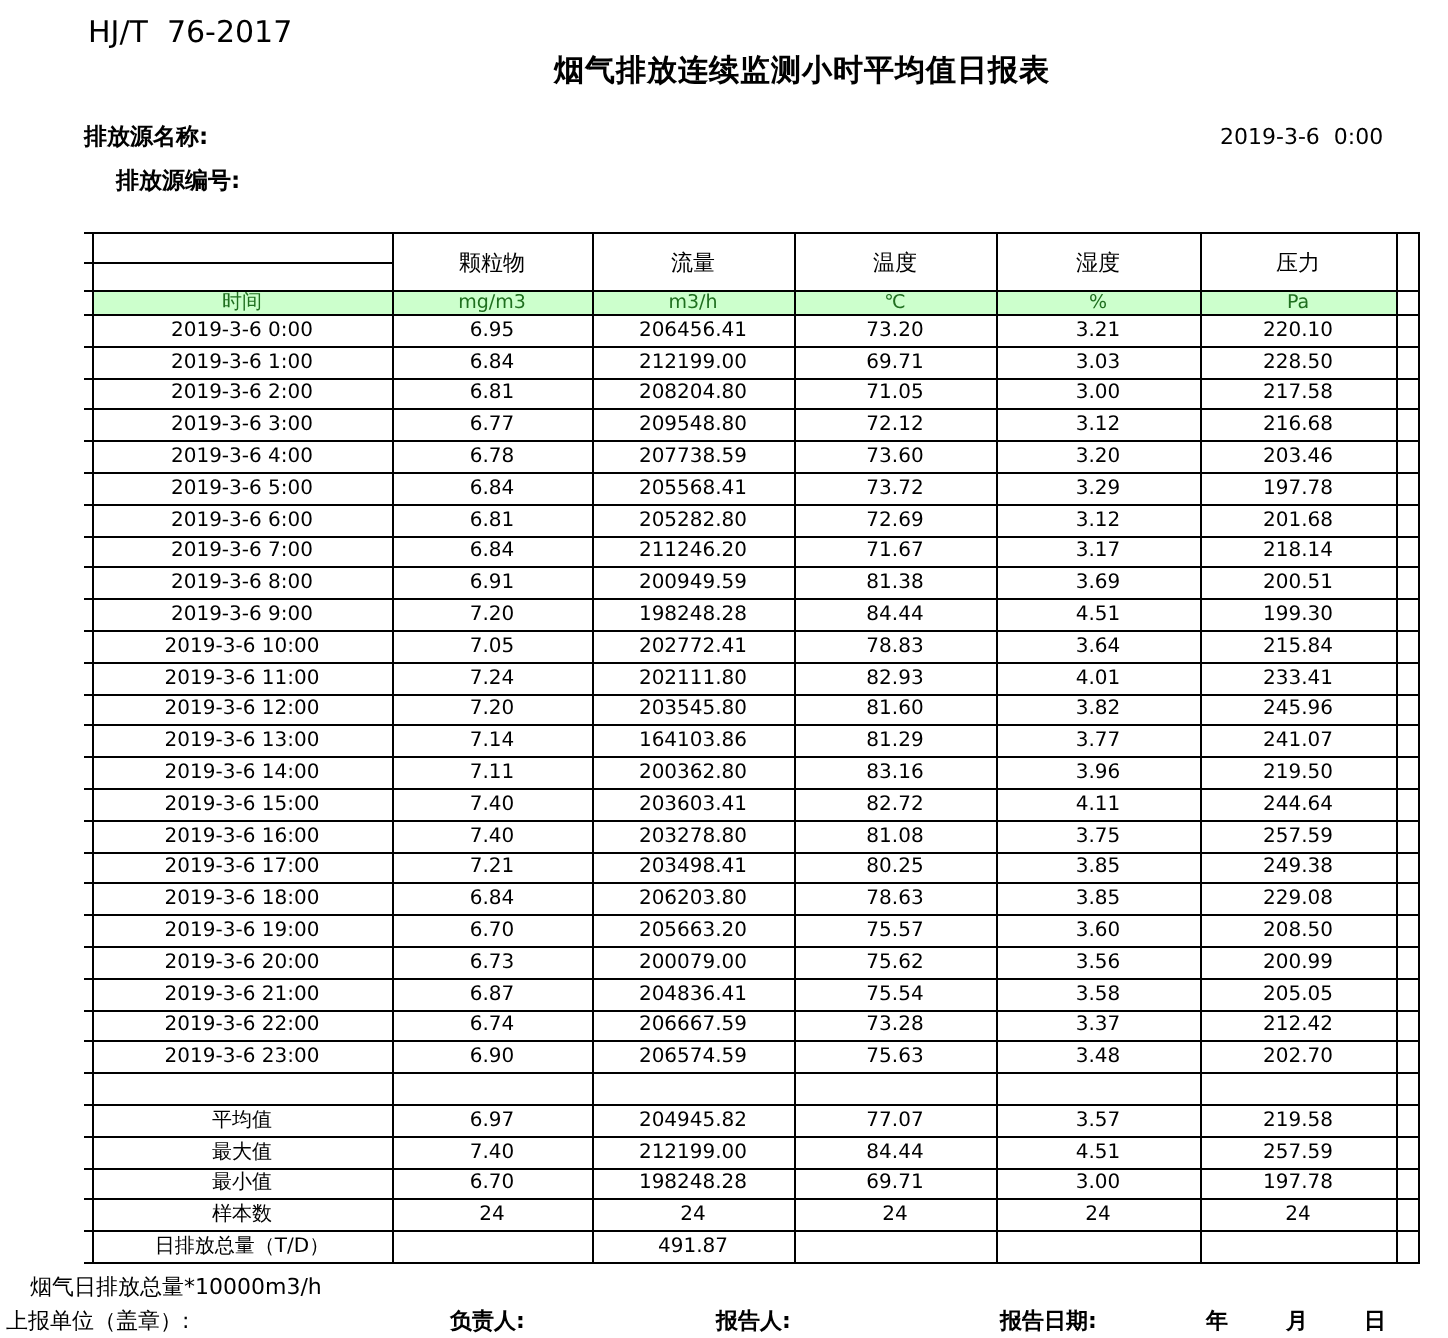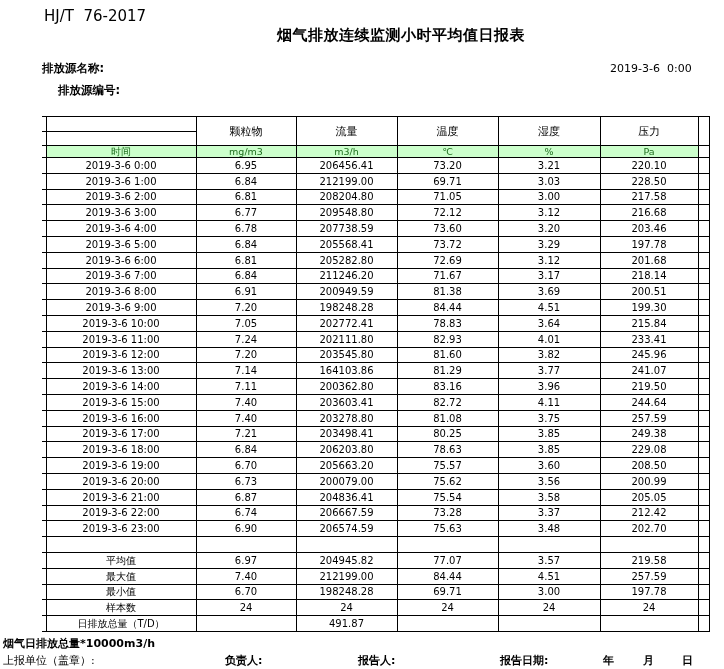--- a/index.html
+++ b/index.html
@@ -29,21 +29,21 @@
   .report tr.hA td{height:14px;}
   .report tr.hB td{height:13px;}
   .report th.col-label{font-size:11px;}
   .report tr.green td{
     background:#ccffcc;color:#1f6f1f;
     height:10px;line-height:11px;font-size:9.5px;
   }
   .report tr.green td.time-head{font-size:10px;}
   .report tr.green td.nl,.report tr.green td.nr{background:#ffffff;}
 
-  .foot-line1{left:3px;top:636px;font-size:11px;font-weight:bold;text-align:right;}
+  .foot-line1{left:15px;top:636px;font-size:11px;font-weight:normal;text-align:right;}
   .foot-unit{left:3px;top:653px;font-size:11px;font-weight:normal;}
   .foot-resp{left:225px;top:653px;font-size:11px;font-weight:bold;}
   .foot-reporter{left:358px;top:653px;font-size:11px;font-weight:bold;text-align:center;}
   .foot-date{left:500px;top:653px;font-size:11px;font-weight:bold;text-align:center;}
   .foot-year{left:603px;top:653px;font-size:11px;font-weight:bold;}
   .foot-month{left:643px;top:653px;font-size:11px;font-weight:bold;}
   .foot-day{left:682px;top:653px;font-size:11px;font-weight:bold;}
 </style>
 </head>
 <body>

